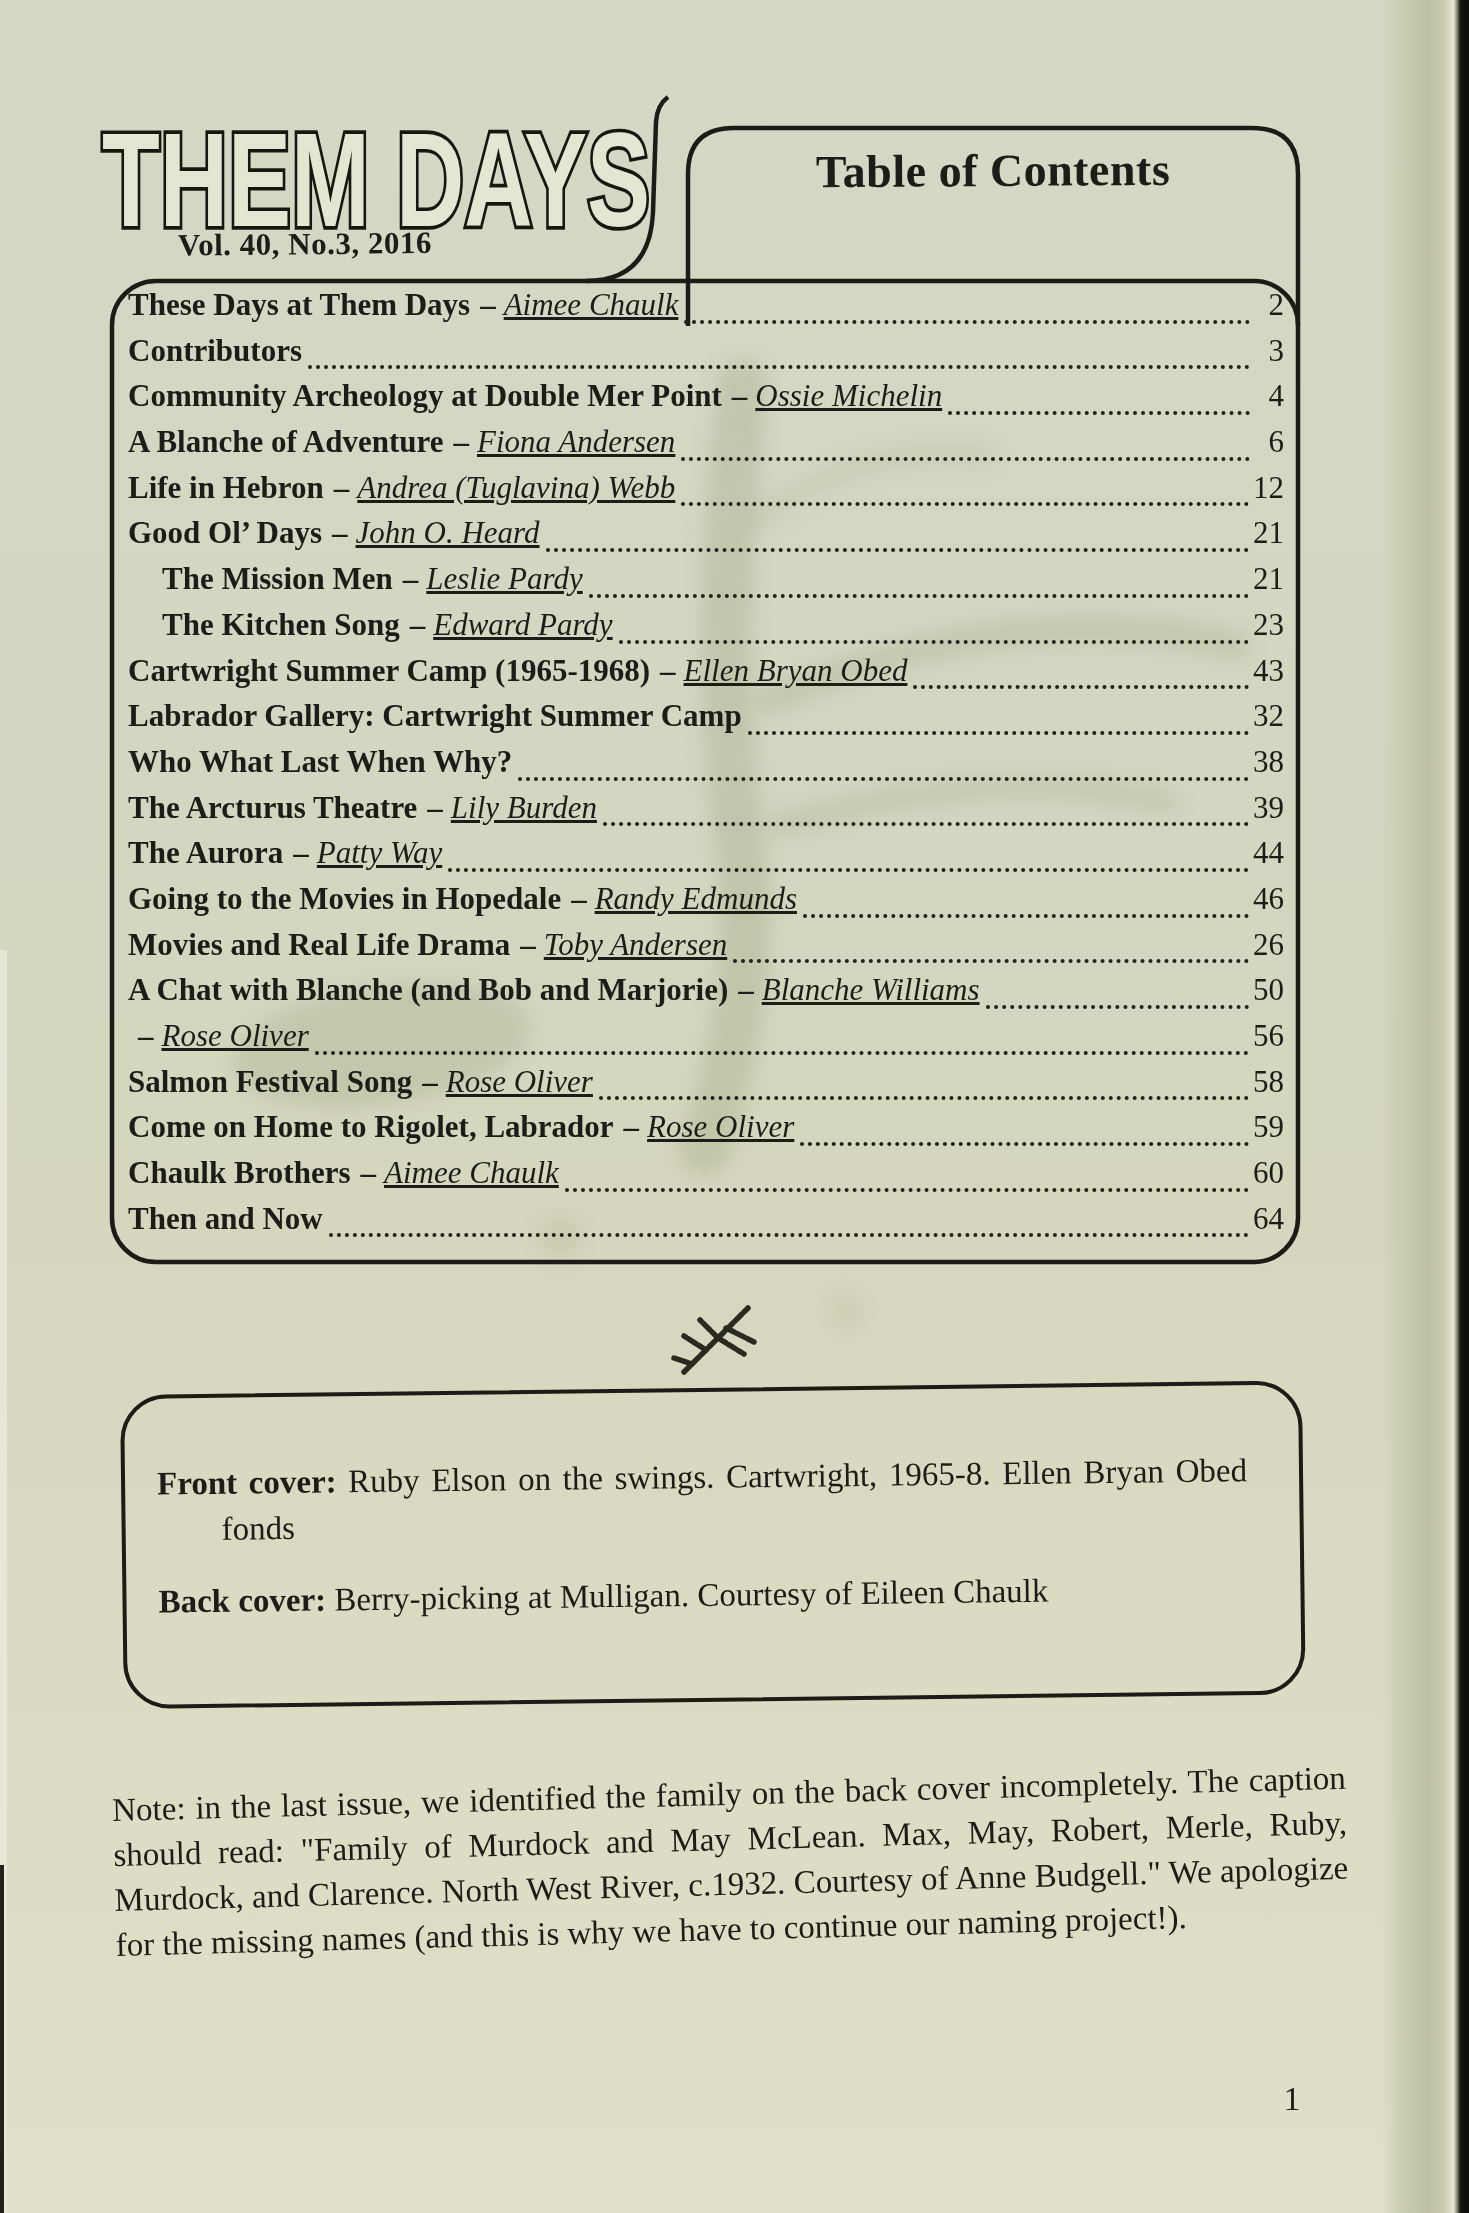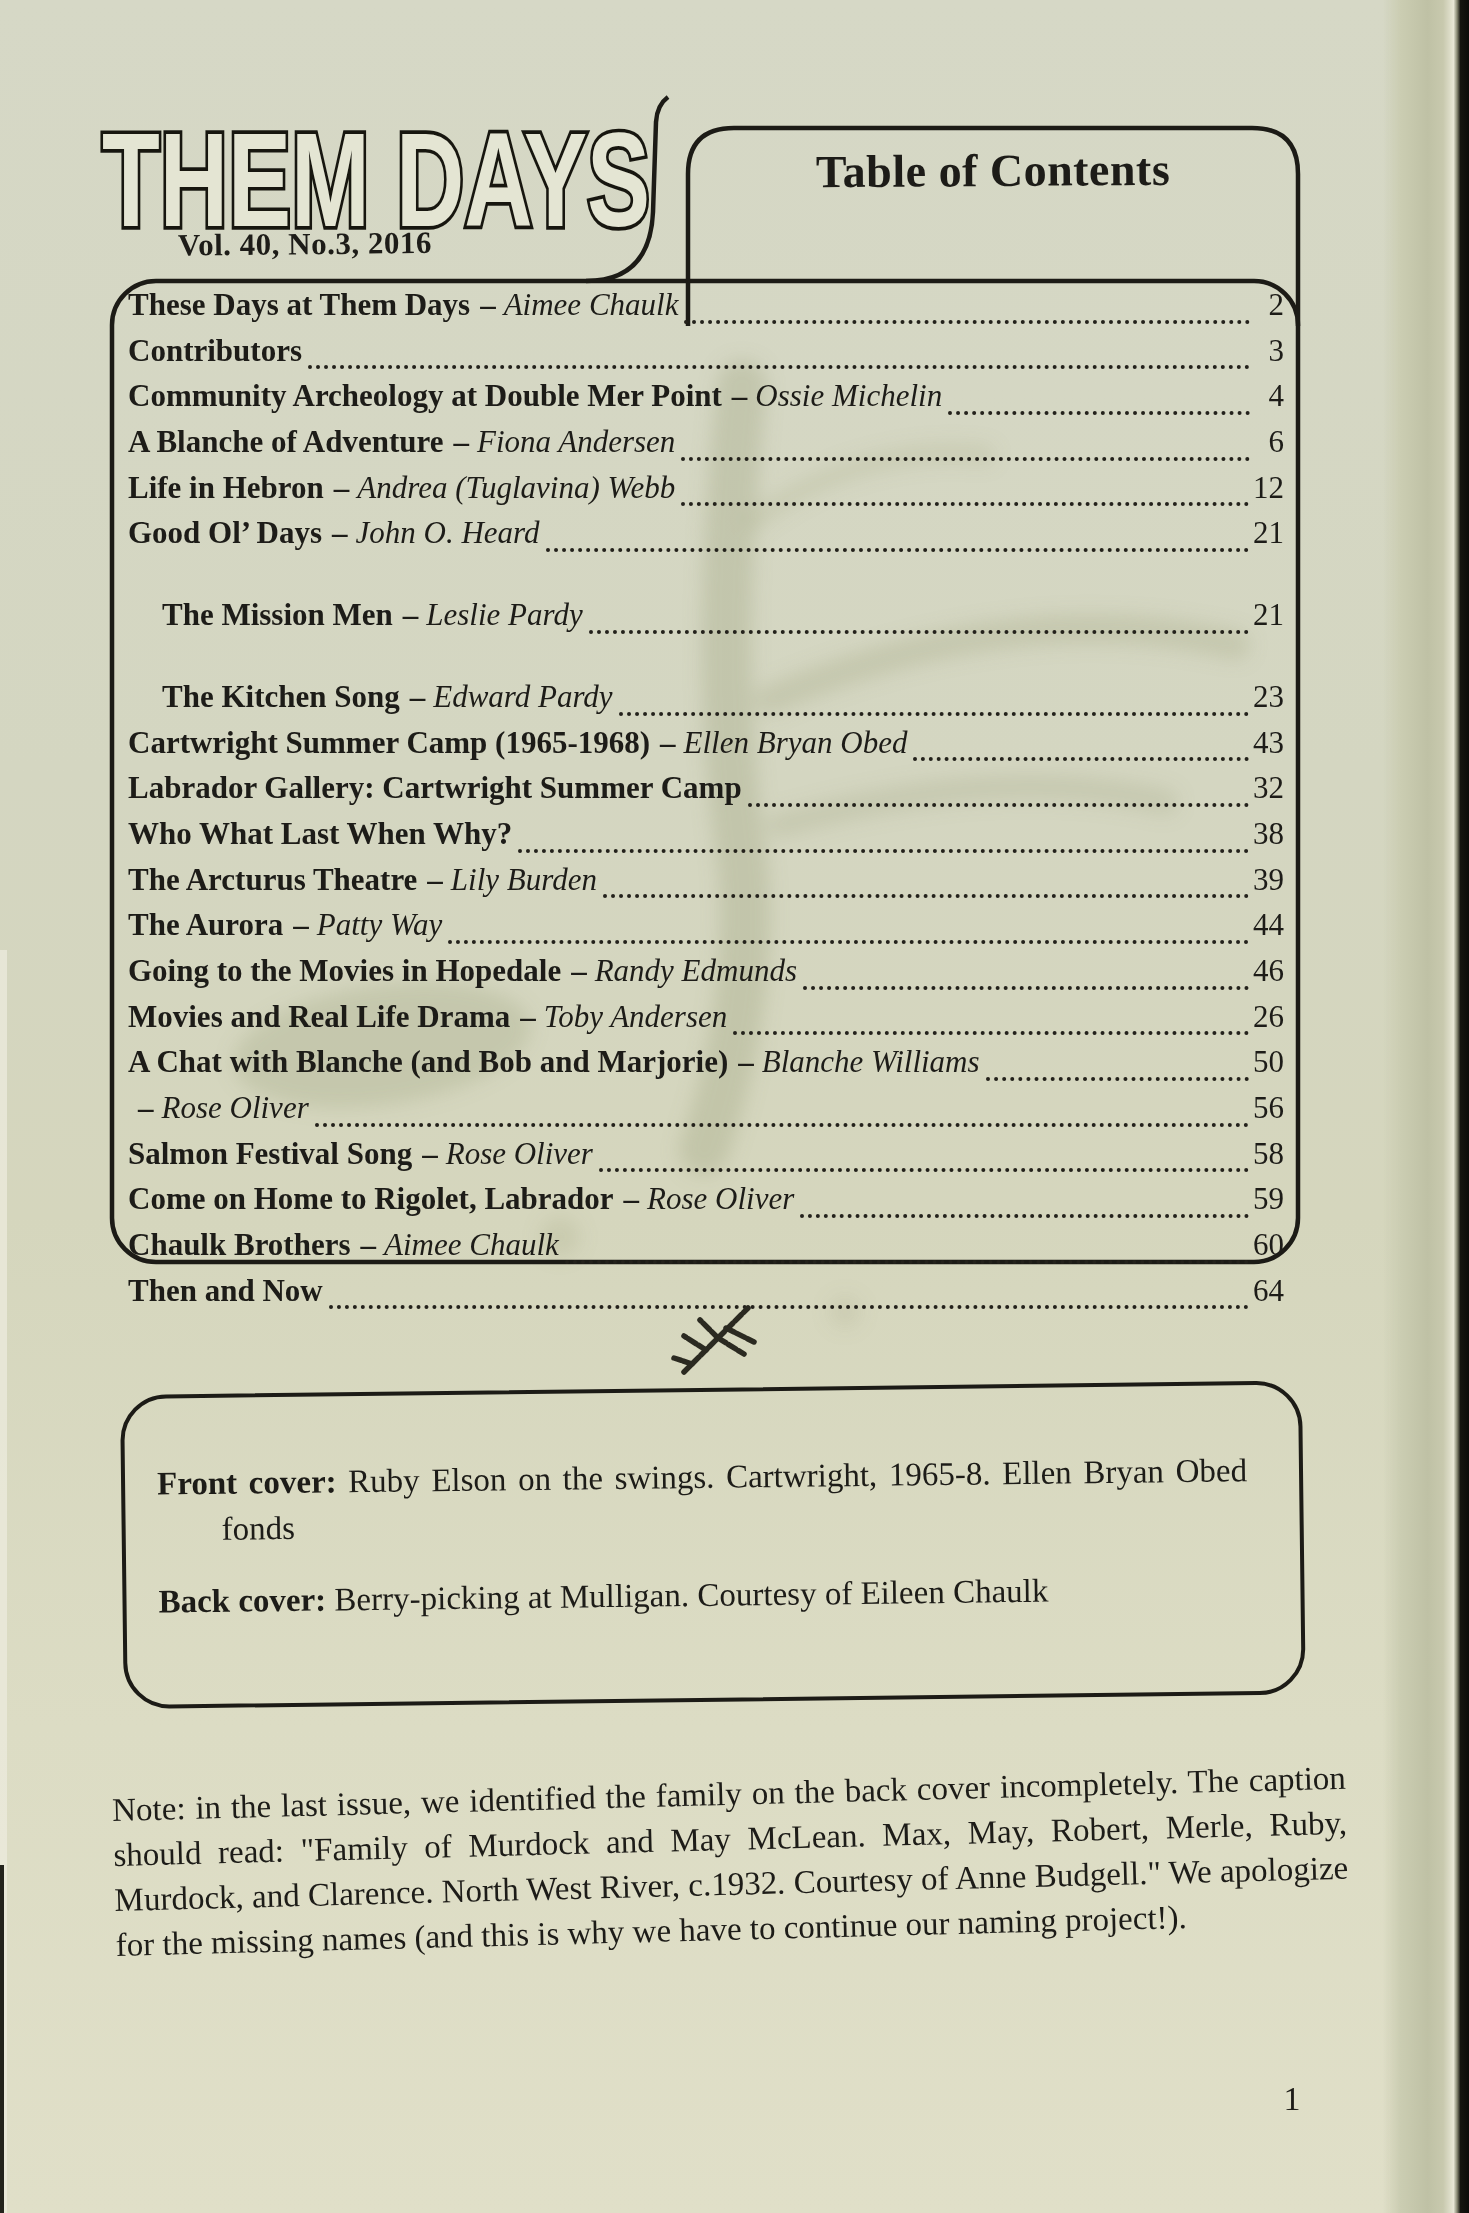--- a/index.html
+++ b/index.html
@@ -32,24 +32,24 @@
     position:absolute;left:690px;top:144px;width:606px;
     text-align:center;font-size:46px;font-weight:bold;letter-spacing:.5px;
     transform:rotate(-0.4deg);
   }
 
   .toc-list{position:absolute;left:128px;top:287px;width:1156px;}
   .toc-row{
     display:flex;align-items:baseline;height:45.7px;
     font-size:31px;white-space:nowrap;
   }
-  .toc-row.indent{padding-left:34px;margin-top:36px;}
+  .toc-row.indent{padding-left:34px;}
   .toc-title{font-weight:bold;}
   .toc-sep{font-weight:bold;margin:0 8px 0 10px;}
-  .toc-author{font-style:italic;}
+  .toc-author{font-style:italic;text-decoration:underline;}
   .leader{
     flex:1;min-width:14px;align-self:flex-end;
     border-bottom:4px dotted #23211b;
     margin:0 4px 9px 6px;
   }
   .toc-page{min-width:30px;text-align:right;}
 
   .cover-box{
     position:absolute;left:120px;top:1395px;width:1182px;height:314px;
     border:4px solid #1c1b16;border-radius:46px;box-sizing:border-box;

